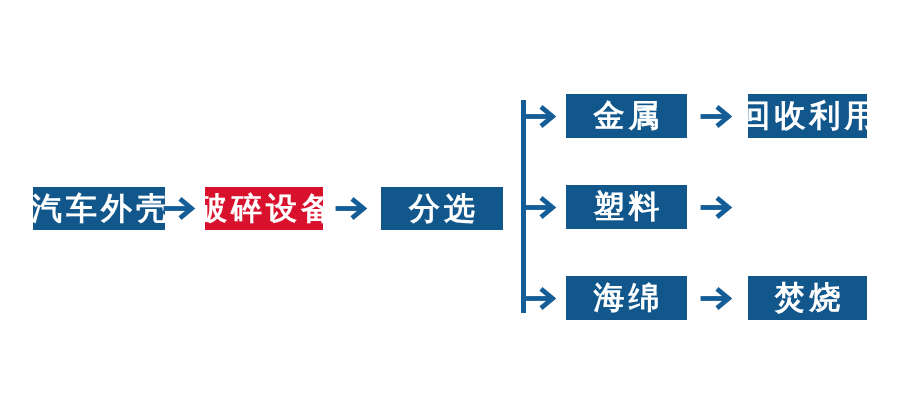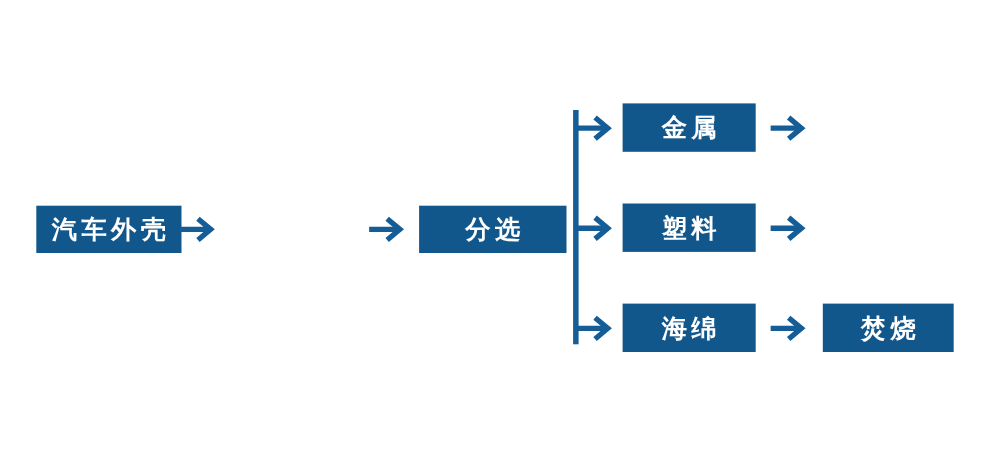--- a/index.html
+++ b/index.html
@@ -15,21 +15,21 @@
     background: var(--background, #ffffff);
     overflow: hidden;
   }
   .node {
     position: absolute;
     height: 43px;
     display: flex;
     align-items: center;
     justify-content: center;
     color: var(--box-text, #ffffff);
-    font-size: 23px;
+    font-size: 31px;
     font-weight: 700;
     letter-spacing: 4px;
     text-indent: 4px; 
     white-space: nowrap;
     box-sizing: border-box;
   }
   .node.blue { background: var(--box-blue, #12578c); }
   .node.red  { background: var(--box-red, #d8122c); }
 
   .arrow {
@@ -63,54 +63,56 @@
   .branch-arrow { left: 522px; top: 9px; }
   .mid-arrow    { left: 698px; top: 9px; }
   .material-box    { left: 566px; width: 121px; }
   .destination-box { left: 748px; width: 119px; }
 
   
   .node-source  { left: 33px;  top: 187px; width: 132px; }
   .arrow-main-1 { left: 161px; top: 195px; }
   .node-crusher { left: 205px; top: 187px; width: 118px; }
   .arrow-main-2 { left: 333px; top: 195px; }
-  .node-sorting { left: 381px; top: 187px; width: 134px; }
+  .node-sorting { left: 381px; top: 187px; width: 122px; }
 </style>
 </head>
 <body>
 
 <div class="canvas">
 
   <div class="node blue node-source">汽车外壳</div>
 
   <svg class="arrow arrow-main-1" viewBox="0 0 36 28">
     <path d="M2 14 H30"></path>
     <path d="M19 4 L31 14 L19 24"></path>
   </svg>
 
+  <div class="node red node-crusher">破碎设备</div>
 
   <svg class="arrow arrow-main-2" viewBox="0 0 36 28">
     <path d="M2 14 H30"></path>
     <path d="M19 4 L31 14 L19 24"></path>
   </svg>
 
   <div class="node blue node-sorting">分选</div>
 
   <div class="vline"></div>
 
   <div class="branch-row row-1">
     <svg class="arrow branch-arrow" viewBox="0 0 36 28">
       <path d="M2 14 H30"></path>
       <path d="M19 4 L31 14 L19 24"></path>
     </svg>
     <div class="node blue material-box">金属</div>
     <svg class="arrow mid-arrow" viewBox="0 0 36 28">
       <path d="M2 14 H30"></path>
       <path d="M19 4 L31 14 L19 24"></path>
     </svg>
+    <div class="node blue destination-box">回收利用</div>
   </div>
 
   <div class="branch-row row-2">
     <svg class="arrow branch-arrow" viewBox="0 0 36 28">
       <path d="M2 14 H30"></path>
       <path d="M19 4 L31 14 L19 24"></path>
     </svg>
     <div class="node blue material-box">塑料</div>
     <svg class="arrow mid-arrow" viewBox="0 0 36 28">
       <path d="M2 14 H30"></path>

